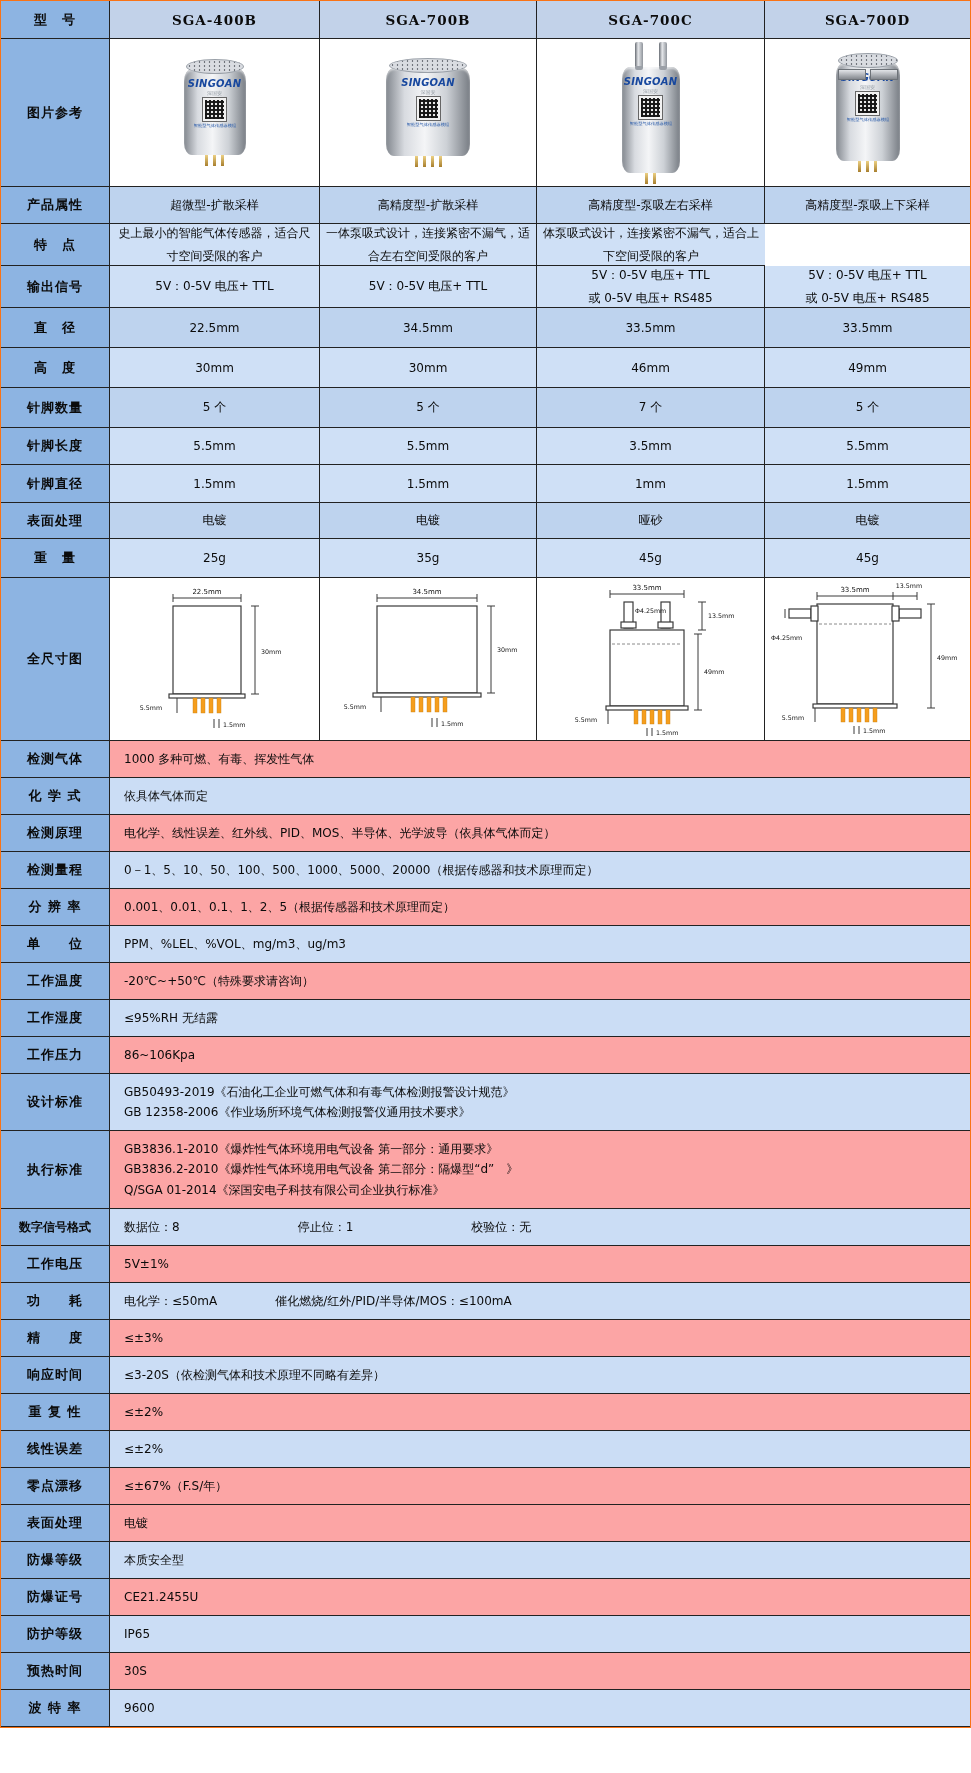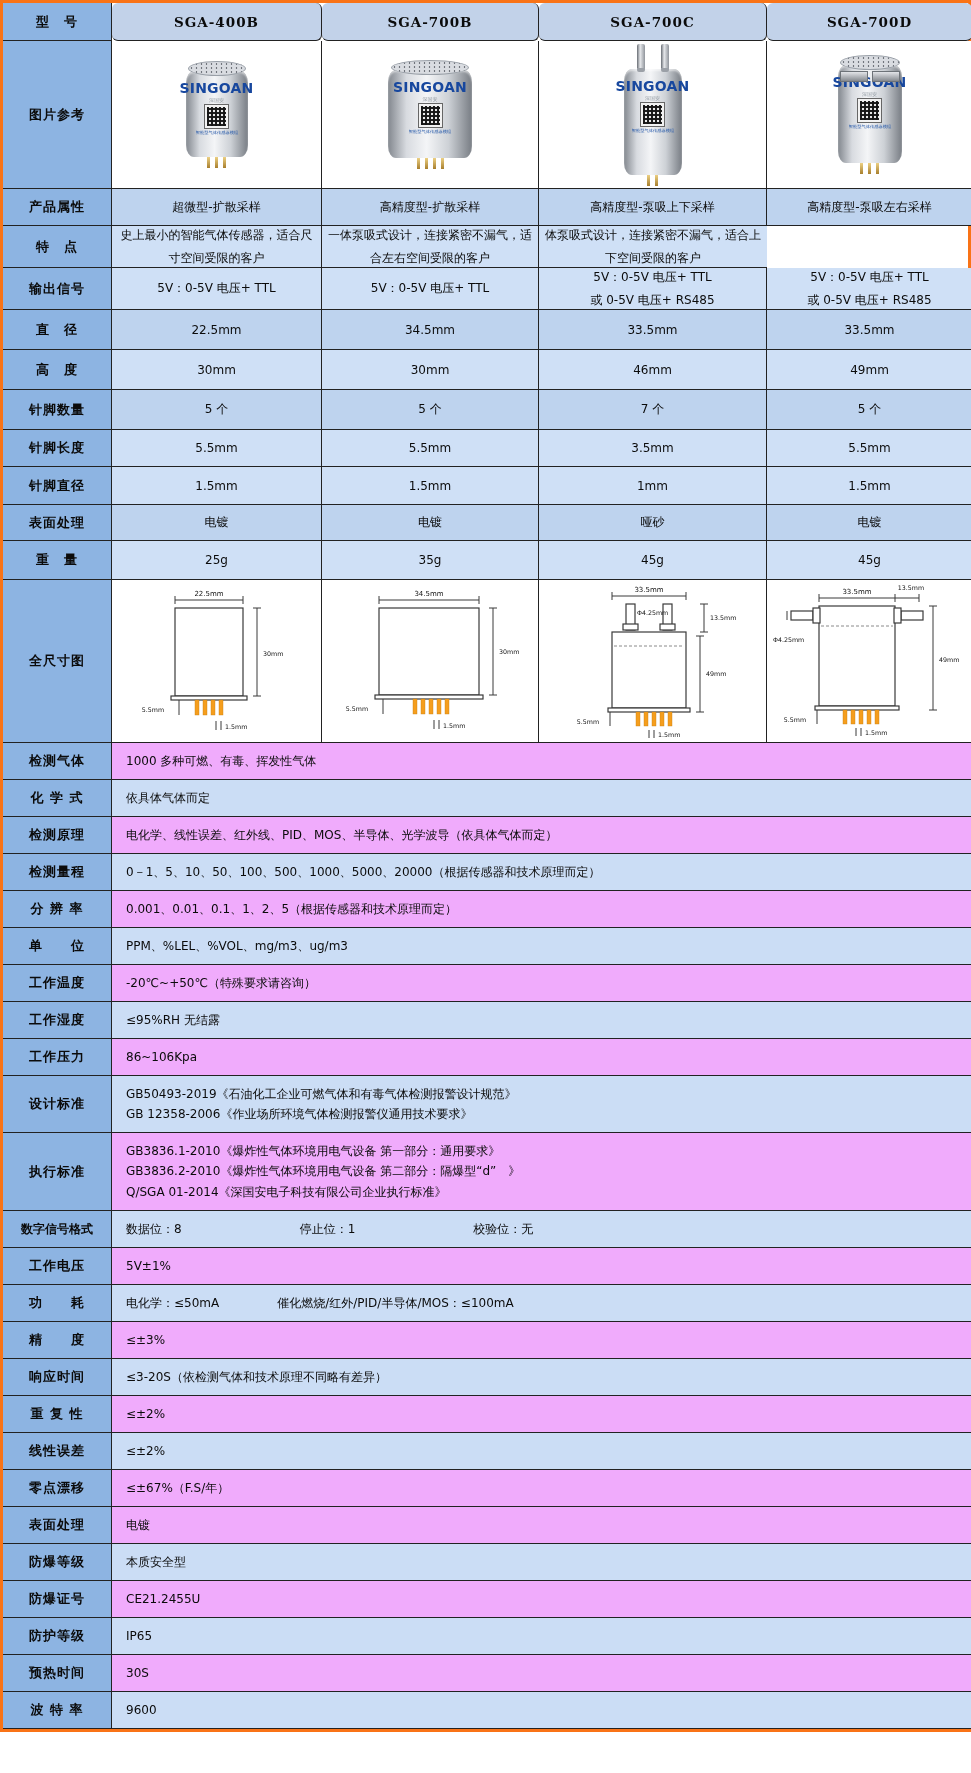--- a/index.html
+++ b/index.html
@@ -1,48 +1,48 @@
 <!DOCTYPE html>
 <html><head>
 <meta charset="utf-8">
 <style>
   html,body{margin:0;padding:0;background:#fff;}
   body{font-family:"DejaVu Sans","Liberation Sans",sans-serif;color:#0b0b0b;}
-  .sheet{width:971px;box-sizing:border-box;border:3px solid #f97316;background:#fff;}
+  .sheet{width:971px;box-sizing:border-box;border:1px solid #f97316;background:#fff;}
   .grid-row{display:grid;grid-template-columns:109px 210px 217px 228px 205px;}
   .spec-row{display:grid;grid-template-columns:109px 860px;}
   .cell{border-right:1px solid #222;border-bottom:1px solid #222;box-sizing:border-box;
         display:flex;align-items:center;justify-content:center;text-align:center;overflow:hidden;}
   .grid-row .cell:last-child,.spec-row .cell:last-child{border-right:none;}
   .label-cell{background:#8db4e2;font-weight:bold;font-size:13px;letter-spacing:1px;line-height:1.5;}
   .label-sm{font-size:12px;letter-spacing:0;}
   .model-cell{background:#c2d2e9;font-weight:bold;font-size:13.5px;letter-spacing:1px;
-              font-family:"DejaVu Serif","Liberation Serif",serif;border-radius:6px;}
+              font-family:"DejaVu Serif","Liberation Serif",serif;}
   .v-dark{background:#bed3ee;}
   .v-light{background:#cfe0f6;}
-  .alt-a{background:#f0abfc;}
+  .alt-a{background:#fca5a5;}
   .alt-b{background:#cbddf5;}
   .white-cell{background:#ffffff;}
   .cmp{font-size:12px;padding:16px 6px;}
   .feat{line-height:1.9;font-size:12px;}
   .pre{white-space:pre-line;line-height:1.9;}
   .spec-value{justify-content:flex-start;text-align:left;padding-left:14px;font-size:12px;line-height:1.7;}
   .parts span + span.gap-wide{margin-left:118px;}
   .parts span + span.gap-mid{margin-left:58px;}
 
   
   .sensor{display:flex;flex-direction:column;align-items:center;}
   .cap{width:56px;height:13px;border-radius:50%;background-color:#d9dce1;
        background-image:radial-gradient(#70757c 0.9px,rgba(0,0,0,0) 1.2px);
        background-size:5px 4px;border:1px solid #9aa0a8;margin-bottom:-5px;z-index:2;}
   .sbody{width:62px;height:86px;border-radius:8px/12px;box-sizing:border-box;
        background:linear-gradient(90deg,#82878e,#d8dbe0 22%,#f4f5f7 46%,#cdd1d6 72%,#787d84);
        display:flex;flex-direction:column;align-items:center;padding-top:9px;
        box-shadow:inset 0 2px 2px rgba(255,255,255,.55);}
-  .brand{font-size:14px;font-weight:bold;color:#17479e;letter-spacing:.2px;white-space:nowrap;}
+  .brand{font-size:10px;font-weight:bold;font-style:italic;color:#17479e;letter-spacing:.2px;white-space:nowrap;}
   .brand-cn{font-size:5px;color:#98a0a8;margin-top:1px;}
   .qr{width:19px;height:19px;margin:2px 0 1px 0;border:2px solid #f2f2f2;outline:1px solid #666;
       background:repeating-linear-gradient(0deg,rgba(20,20,20,.95) 0 2px,rgba(0,0,0,0) 2px 4px),
                  repeating-linear-gradient(90deg,#1c1c1c 0 2px,#e9e9e9 2px 4px);}
   .caption{font-size:5px;color:#2a5cab;white-space:nowrap;transform:scale(.85);}
   .pins{display:flex;gap:5px;}
   .pins i{width:3px;height:11px;display:block;background:linear-gradient(#ecd083,#a87f2e);}
   .s700b .sbody{width:84px;height:88px;}
   .s700b .cap{width:76px;}
   .s700c .sbody{width:58px;height:106px;}
@@ -150,22 +150,22 @@
             <i></i>
           </div>
       </div>
     </div>
   </div>
 
   <div class="grid-row" style="height:37px">
     <div class="cell label-cell">产品属性</div>
     <div class="cell cmp v-dark">超微型-扩散采样</div>
     <div class="cell cmp v-dark">高精度型-扩散采样</div>
+    <div class="cell cmp v-dark">高精度型-泵吸左右采样</div>
     <div class="cell cmp v-dark">高精度型-泵吸上下采样</div>
-    <div class="cell cmp v-dark">高精度型-泵吸左右采样</div>
   </div>
   <div class="grid-row" style="height:42px">
     <div class="cell label-cell">特　点</div>
     <div class="cell cmp feat v-light">史上最小的智能气体传感器，适合尺寸空间受限的客户</div>
     <div class="cell cmp feat v-light">一体泵吸式设计，连接紧密不漏气，适合左右空间受限的客户</div>
     <div class="cell cmp feat v-light">体泵吸式设计，连接紧密不漏气，适合上下空间受限的客户</div>
   </div>
   <div class="grid-row" style="height:42px">
     <div class="cell label-cell">输出信号</div>
     <div class="cell cmp pre v-light">5V：0-5V 电压+ TTL</div>

